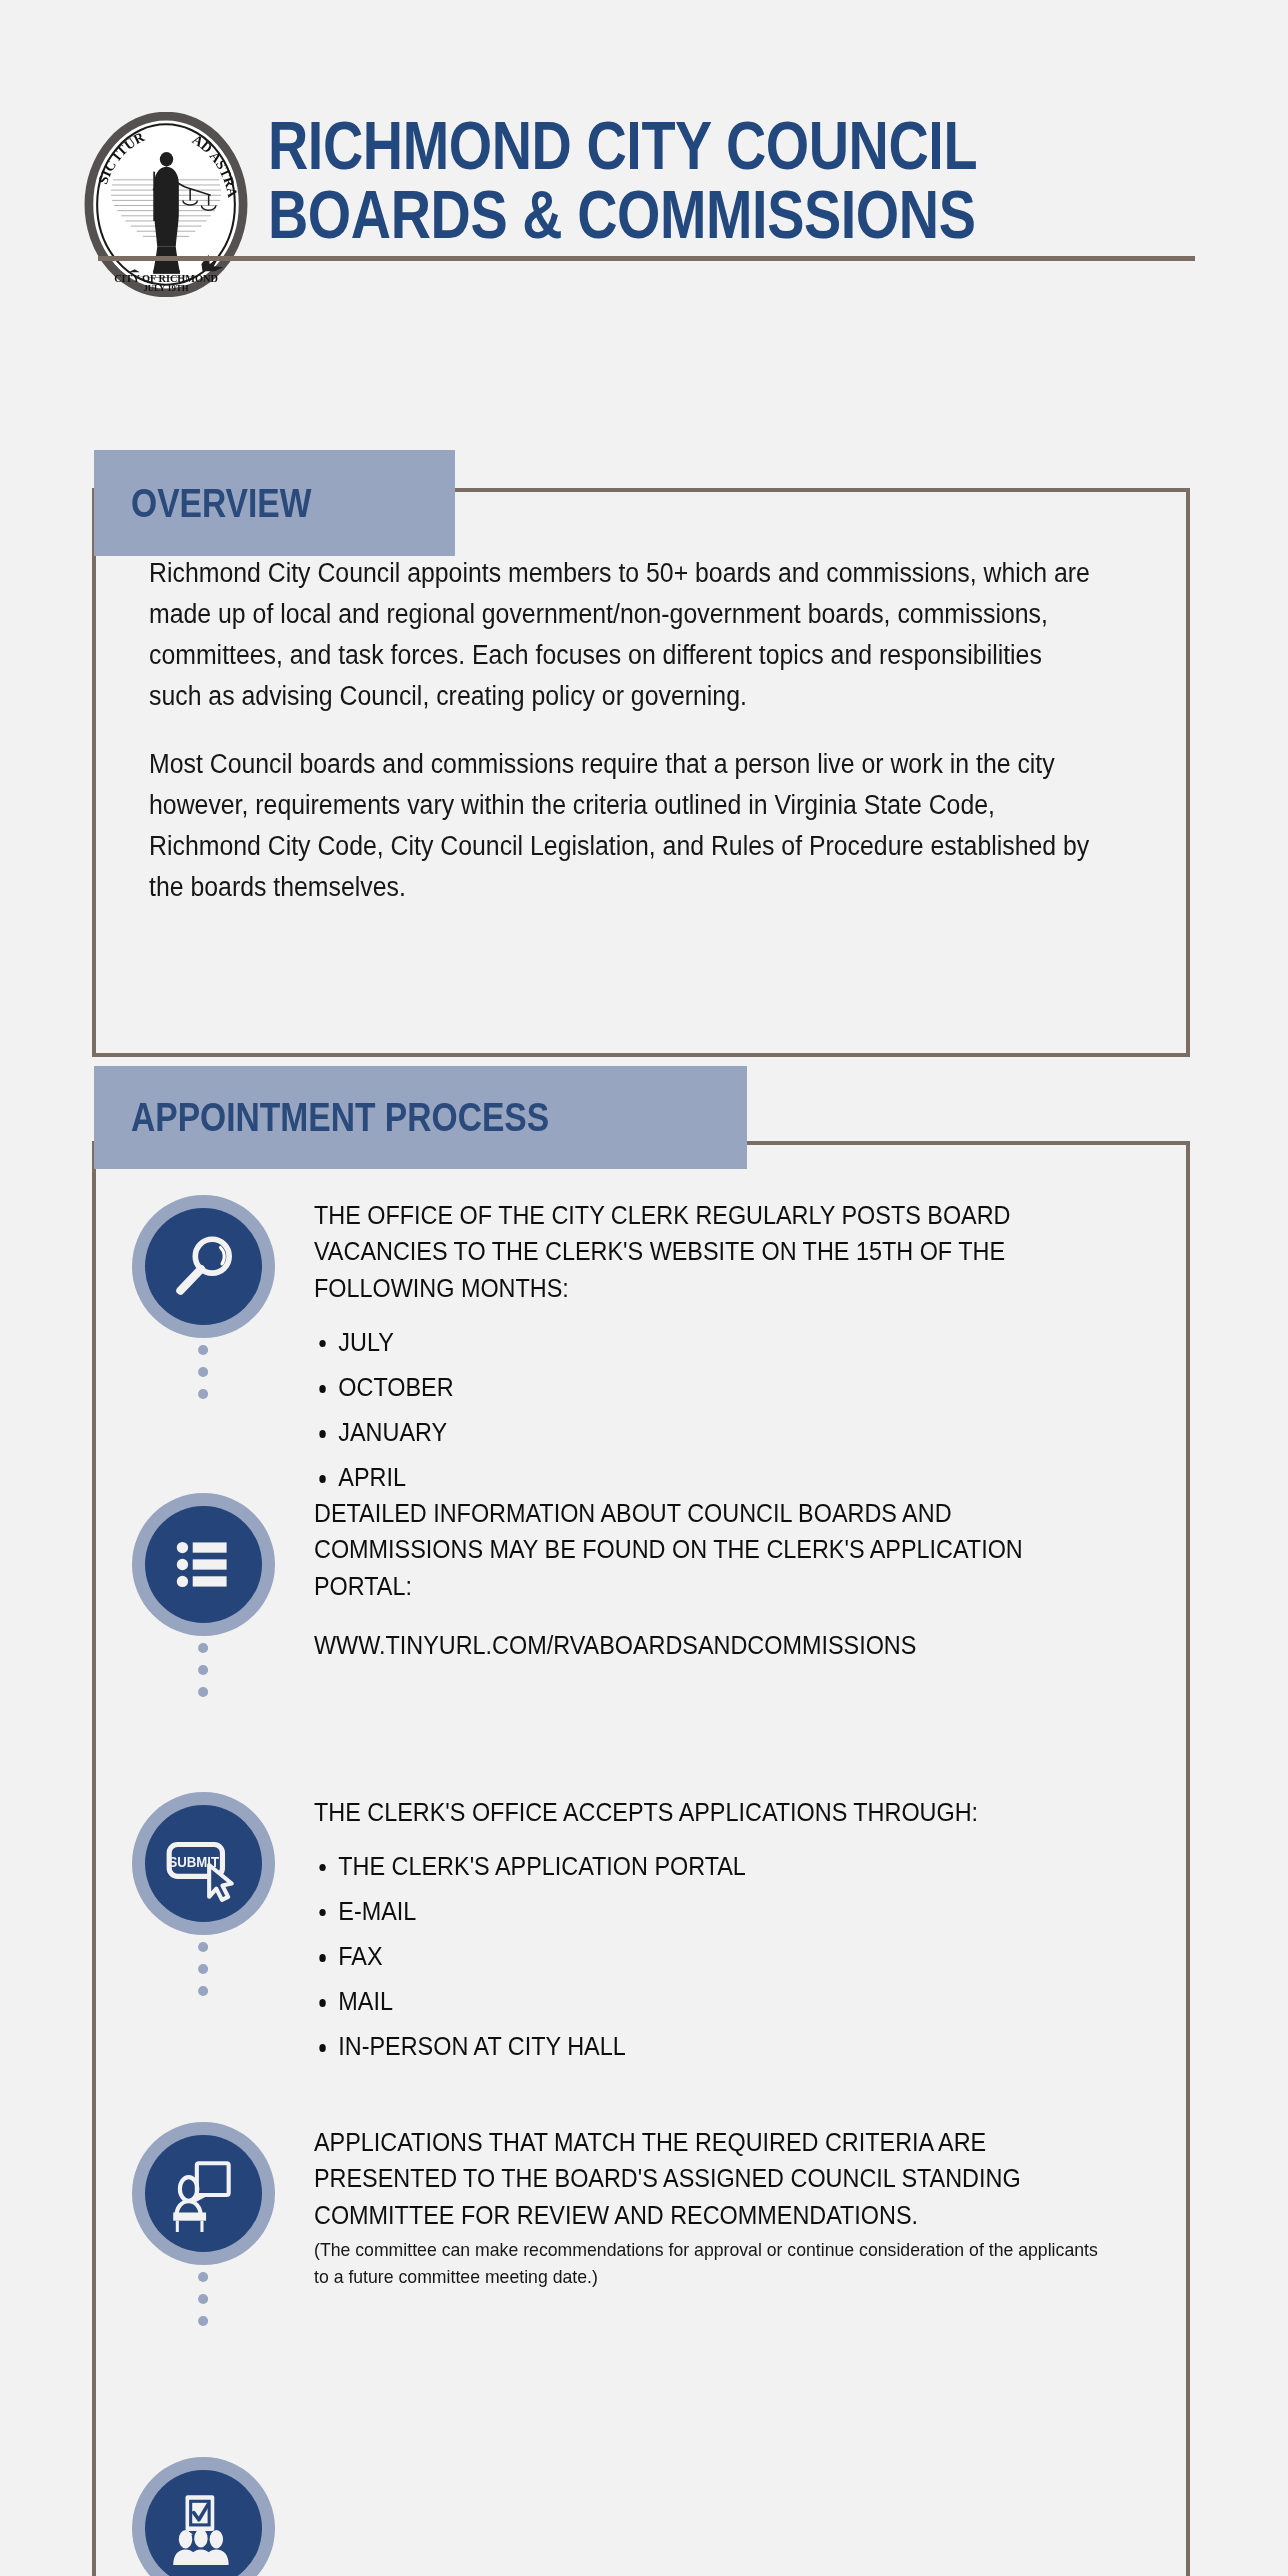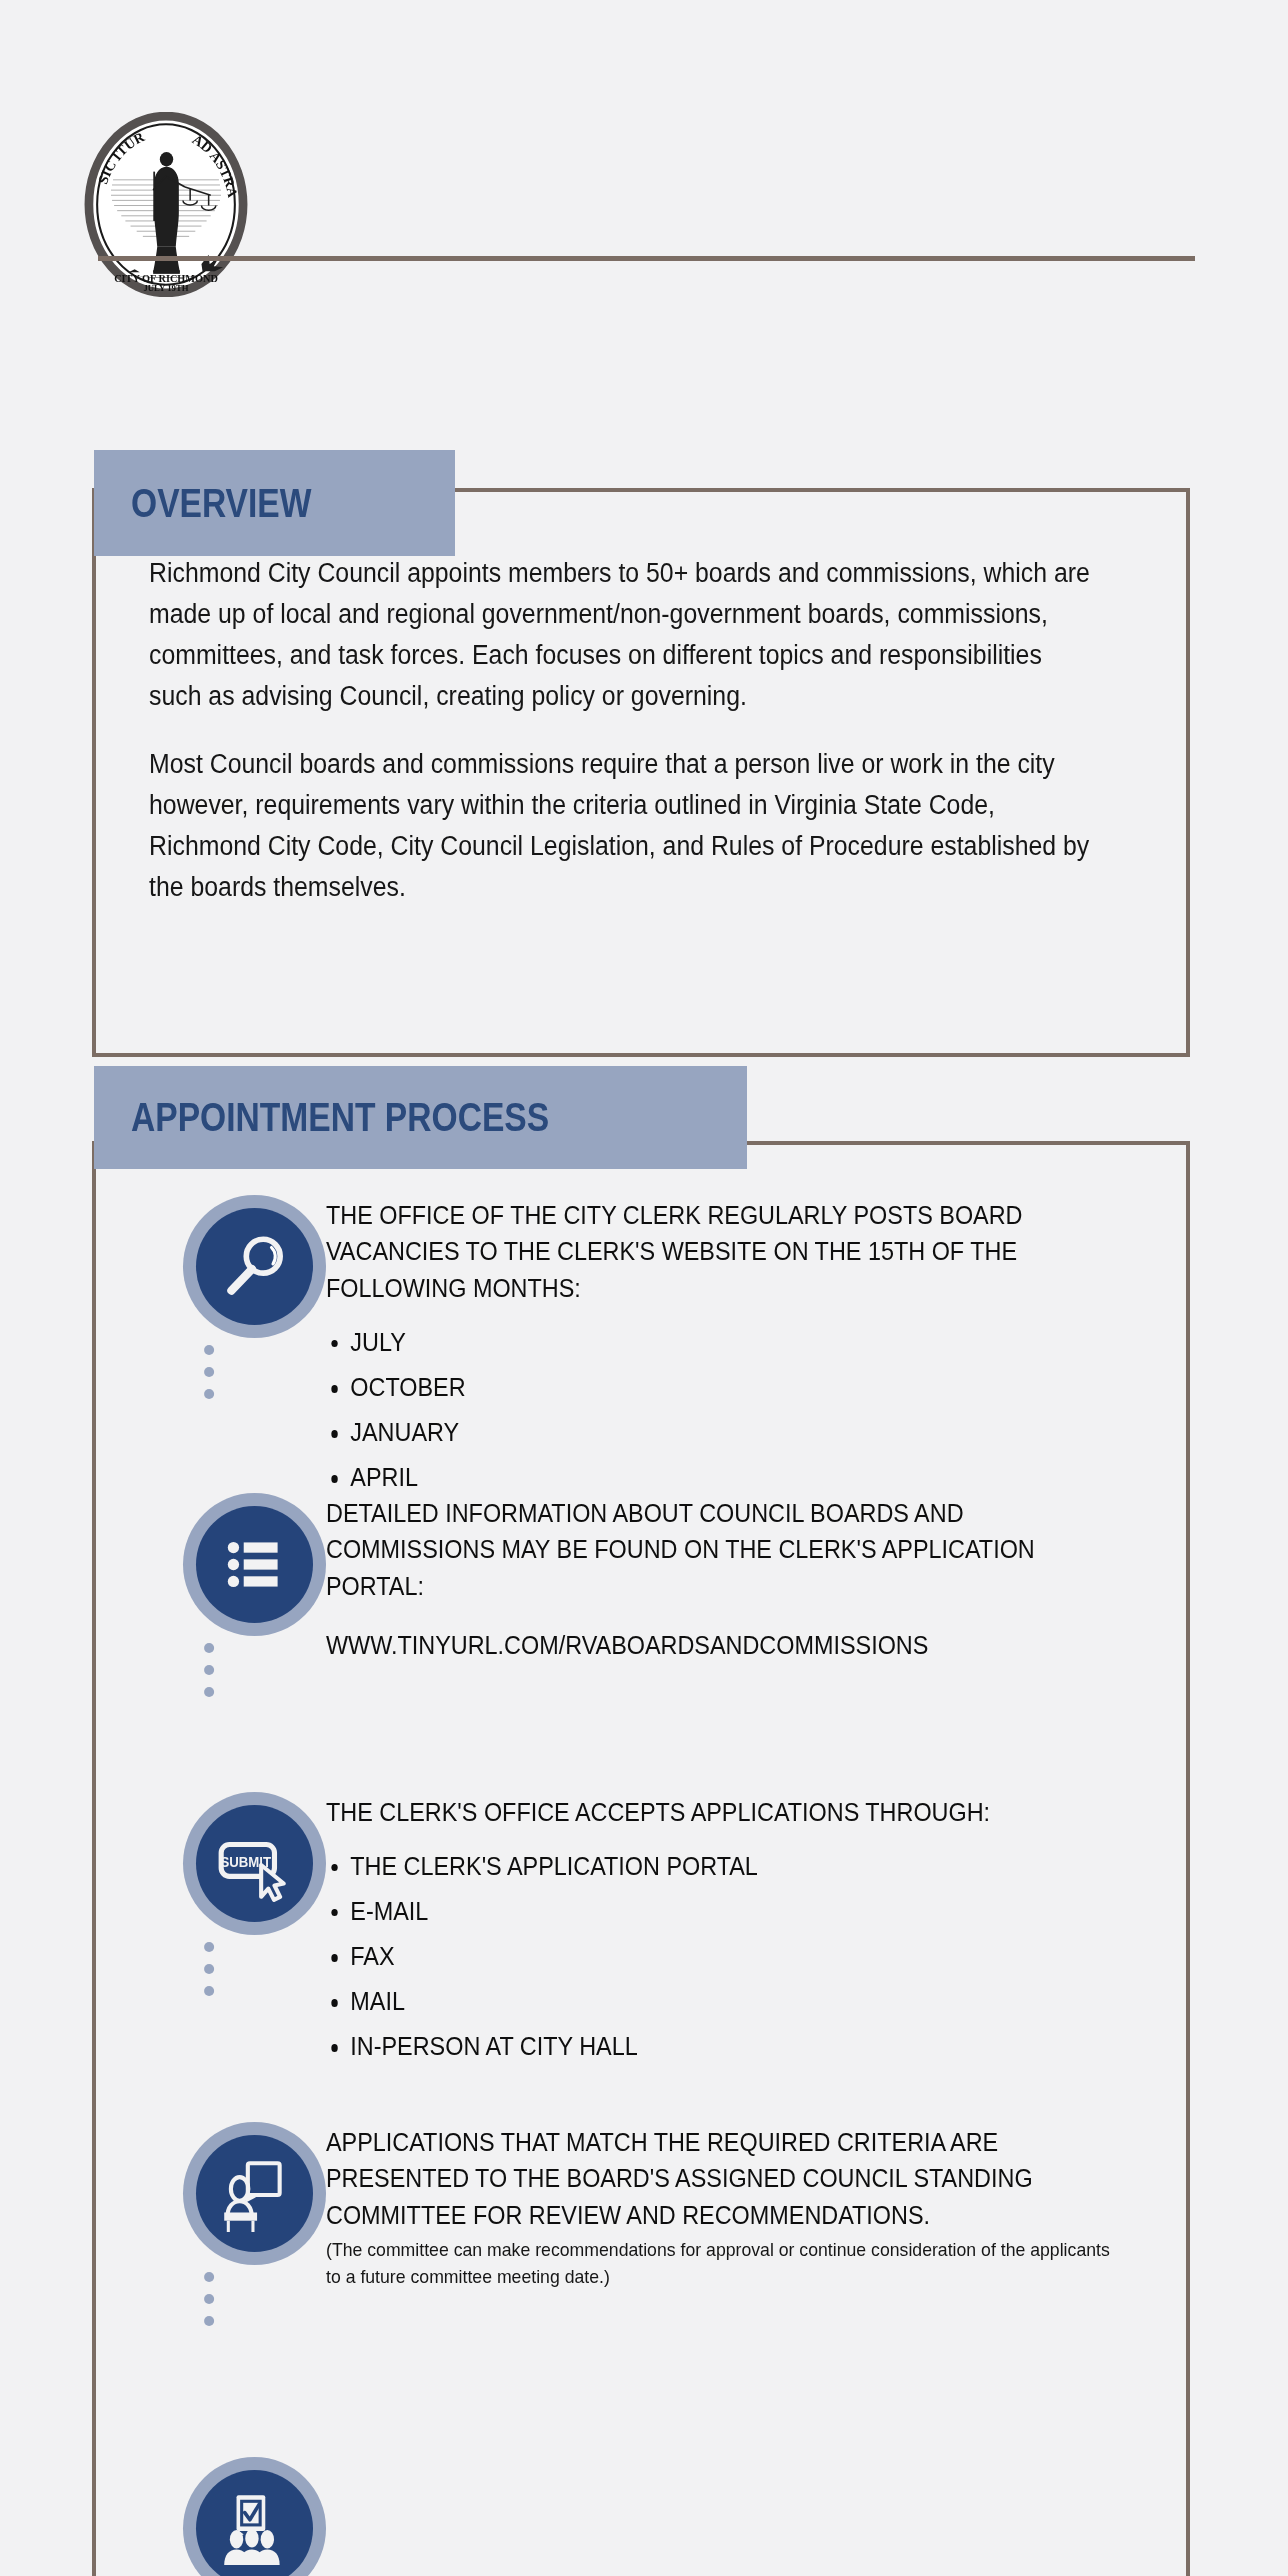--- a/index.html
+++ b/index.html
@@ -72,21 +72,21 @@
     font-size:27px;line-height:1.52;color:#161616;
     transform:scaleX(0.92);transform-origin:left top;
   }
   .overview-text p:last-child{margin-bottom:0;}
 
   
   .steps{position:absolute;left:92px;top:1195px;width:1098px;}
   .step{position:relative;display:flex;align-items:flex-start;}
   .step-icon-col{
     position:relative;width:222px;flex:0 0 222px;
-    display:flex;justify-content:flex-end;padding-left:12px;
+    display:flex;justify-content:center;
   }
   .icon-outer{
     width:143px;height:143px;border-radius:50%;
     background:#97a5c0;
     display:flex;align-items:center;justify-content:center;
     flex:0 0 auto;
   }
   .icon-inner{
     width:117px;height:117px;border-radius:50%;
     background:#25447a;
@@ -197,20 +197,24 @@
           <textPath href="#arcTop" startOffset="12%">SIC ITUR</textPath>
         </text>
         <text font-family="'Liberation Serif', serif" font-size="27" font-weight="bold" fill="#111">
           <textPath href="#arcTop" startOffset="62%">AD ASTRA</textPath>
         </text>
         <text x="175" y="330" text-anchor="middle" font-family="'Liberation Serif', serif" font-size="20" font-weight="bold" fill="#111">CITY OF RICHMOND</text>
         <text x="175" y="348" text-anchor="middle" font-family="'Liberation Serif', serif" font-size="17" font-weight="bold" fill="#111">JULY 19TH</text>
       </svg>
     </div>
 
+    <div class="title-block">
+      <div class="title-line">RICHMOND CITY COUNCIL</div>
+      <div class="title-line">BOARDS &amp; COMMISSIONS</div>
+    </div>
   </div>
   <div class="title-rule"></div>
 
 
   <div class="section-box" id="overview-box"></div>
   <div class="badge" id="overview-badge">
     <span>OVERVIEW</span>
   </div>
   <div class="overview-text">
     <p>Richmond City Council appoints members to 50+ boards and commissions, which are made up of local and regional government/non-government boards, commissions, committees, and task forces. Each focuses on different topics and responsibilities such as advising Council, creating policy or governing.</p>

